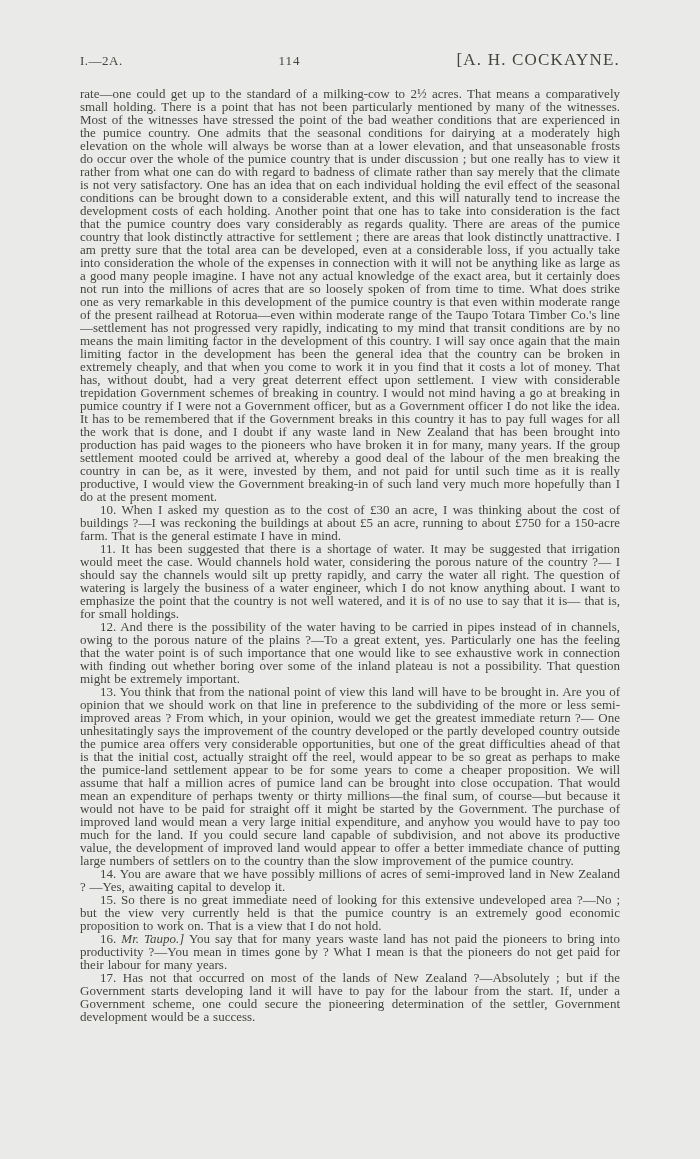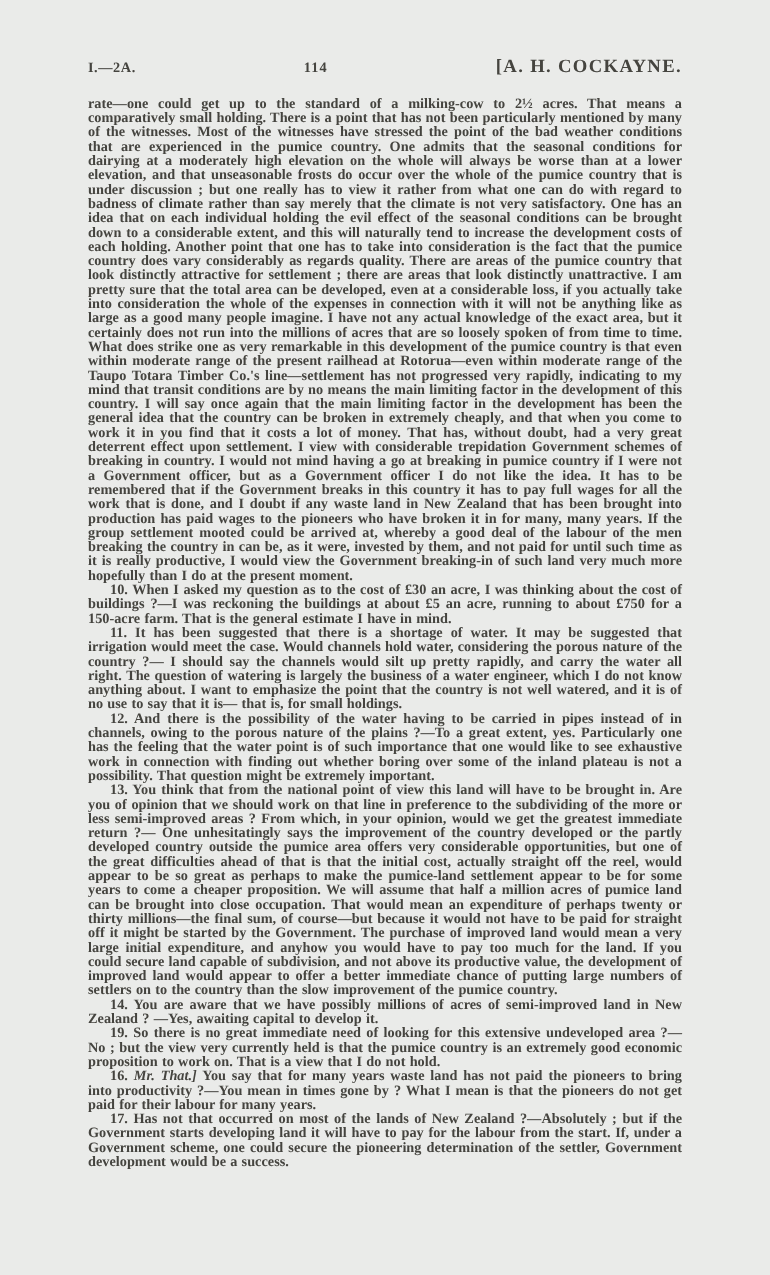--- a/index.html
+++ b/index.html
@@ -10,21 +10,20 @@
   .page {
     position: relative;
     width: 700px;
     height: 1159px;
     background: #eaebe9;
     color: #45443f;
     font-family: "Liberation Serif", "DejaVu Serif", serif;
     overflow: hidden;
     box-sizing: border-box;
     padding: 50px 80px 0 80px;
-    font-weight: bold;
   }
   .running-head {
     display: flex;
     justify-content: space-between;
     align-items: baseline;
     font-size: 13px;
     margin-bottom: 17px;
   }
   .running-head .left {
     letter-spacing: 0.5px;
@@ -65,17 +64,17 @@
     <span class="center">114</span>
     <span class="right">[A. H. COCKAYNE.</span>
   </div>
   <div class="doc-body" id="paragraphs">
       <p class="para"><span>rate—one could get up to the standard of a milking-cow to 2½ acres.  That means a comparatively small holding.  There is a point that has not been particularly mentioned by many of the witnesses. Most of the witnesses have stressed the point of the bad weather conditions that are experienced in the pumice country.  One admits that the seasonal conditions for dairying at a moderately high elevation on the whole will always be worse than at a lower elevation, and that unseasonable frosts do occur over the whole of the pumice country that is under discussion ;  but one really has to view it rather from what one can do with regard to badness of climate rather than say merely that the climate is not very satisfactory.  One has an idea that on each individual holding the evil effect of the seasonal conditions can be brought down to a considerable extent, and this will naturally tend to increase the development costs of each holding.  Another point that one has to take into consideration is the fact that the pumice country does vary considerably as regards quality.  There are areas of the pumice country that look distinctly attractive for settlement ;  there are areas that look distinctly unattractive.  I am pretty sure that the total area can be developed, even at a considerable loss, if you actually take into consideration the whole of the expenses in connection with it will not be anything like as large as a good many people imagine.  I have not any actual knowledge of the exact area, but it certainly does not run into the millions of acres that are so loosely spoken of from time to time.  What does strike one as very remarkable in this development of the pumice country is that even within moderate range of the present railhead at Rotorua—even within moderate range of the Taupo Totara Timber Co.'s line—settlement has not progressed very rapidly, indicating to my mind that transit conditions are by no means the main limiting factor in the development of this country.  I will say once again that the main limiting factor in the development has been the general idea that the country can be broken in extremely cheaply, and that when you come to work it in you find that it costs a lot of money.  That has, without doubt, had a very great deterrent effect upon settlement.  I view with considerable trepidation Government schemes of breaking in country. I would not mind having a go at breaking in pumice country if I were not a Government officer, but as a Government officer I do not like the idea.  It has to be remembered that if the Government breaks in this country it has to pay full wages for all the work that is done, and I doubt if any waste land in New Zealand that has been brought into production has paid wages to the pioneers who have broken it in for many, many years.   If the group settlement mooted could be arrived at, whereby a good deal of the labour of the men breaking the country in can be, as it were, invested by them, and not paid for until such time as it is really productive, I would view the Government breaking-in of such land very much more hopefully than I do at the present moment.</span></p>
       <p class="para indent"><span>10. When I asked my question as to the cost of £30 an acre, I was thinking about the cost of buildings ?—I was reckoning the buildings at about £5 an acre, running to about £750 for a 150-acre farm.  That is the general estimate I have in mind.</span></p>
       <p class="para indent"><span>11. It has been suggested that there is a shortage of water.  It may be suggested that irrigation would meet the case.  Would channels hold water, considering the porous nature of the country ?— I should say the channels would silt up pretty rapidly, and carry the water all right.  The question of watering is largely the business of a water engineer, which I do not know anything about.  I want to emphasize the point that the country is not well watered, and it is of no use to say that it is— that is, for small holdings.</span></p>
       <p class="para indent"><span>12. And there is the possibility of the water having to be carried in pipes instead of in channels, owing to the porous nature of the plains ?—To a great extent, yes.  Particularly one has the feeling that the water point is of such importance that one would like to see exhaustive work in connection with finding out whether boring over some of the inland plateau is not a possibility.  That question might be extremely important.</span></p>
       <p class="para indent"><span>13. You think that from the national point of view this land will have to be brought in.  Are you of opinion that we should work on that line in preference to the subdividing of the more or less semi-improved areas ?  From which, in your opinion, would we get the greatest immediate return ?— One unhesitatingly says the improvement of the country developed or the partly developed country outside the pumice area offers very considerable opportunities, but one of the great difficulties ahead of that is that the initial cost, actually straight off the reel, would appear to be so great as perhaps to make the pumice-land settlement appear to be for some years to come a cheaper proposition.  We will assume that half a million acres of pumice land can be brought into close occupation.  That would mean an expenditure of perhaps twenty or thirty millions—the final sum, of course—but because it would not have to be paid for straight off it might be started by the Government.  The purchase of improved land would mean a very large initial expenditure, and anyhow you would have to pay too much for the land.  If you could secure land capable of subdivision, and not above its productive value, the development of improved land would appear to offer a better immediate chance of putting large numbers of settlers on to the country than the slow improvement of the pumice country.</span></p>
       <p class="para indent"><span>14. You are aware that we have possibly millions of acres of semi-improved land in New Zealand ? —Yes, awaiting capital to develop it.</span></p>
-      <p class="para indent"><span>19. So there is no great immediate need of looking for this extensive undeveloped area ?—No ; but the view very currently held is that the pumice country is an extremely good economic proposition to work on.  That is a view that I do not hold.</span></p>
-      <p class="para indent"><span>16. </span><i>Mr. That.]</i><span>  You say that for many years waste land has not paid the pioneers to bring into productivity ?—You mean in times gone by ?  What I mean is that the pioneers do not get paid for their labour for many years.</span></p>
+      <p class="para indent"><span>15. So there is no great immediate need of looking for this extensive undeveloped area ?—No ; but the view very currently held is that the pumice country is an extremely good economic proposition to work on.  That is a view that I do not hold.</span></p>
+      <p class="para indent"><span>16. </span><i>Mr. Taupo.]</i><span>  You say that for many years waste land has not paid the pioneers to bring into productivity ?—You mean in times gone by ?  What I mean is that the pioneers do not get paid for their labour for many years.</span></p>
       <p class="para indent"><span>17. Has not that occurred on most of the lands of New Zealand ?—Absolutely ;  but if the Government starts developing land it will have to pay for the labour from the start.  If, under a Government scheme, one could secure the pioneering determination of the settler, Government development would be a success.</span></p>
     </div>
 </div>
 
 </body></html>

